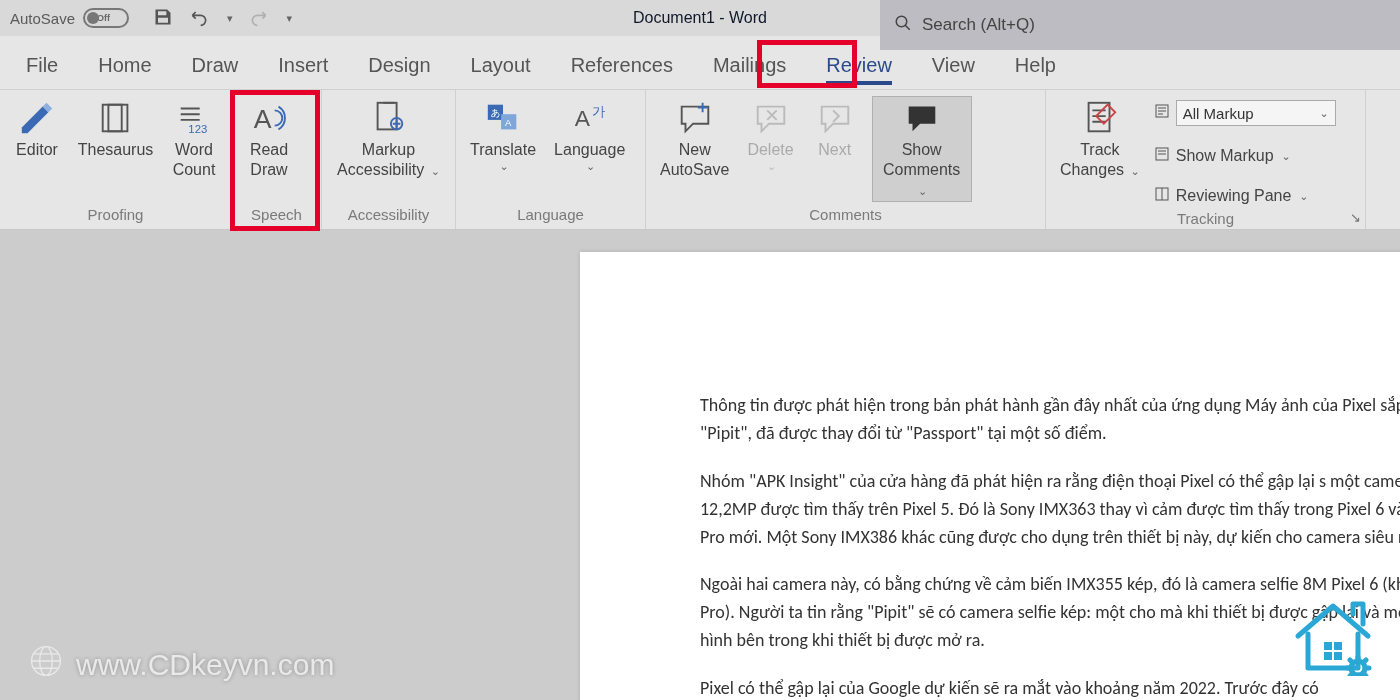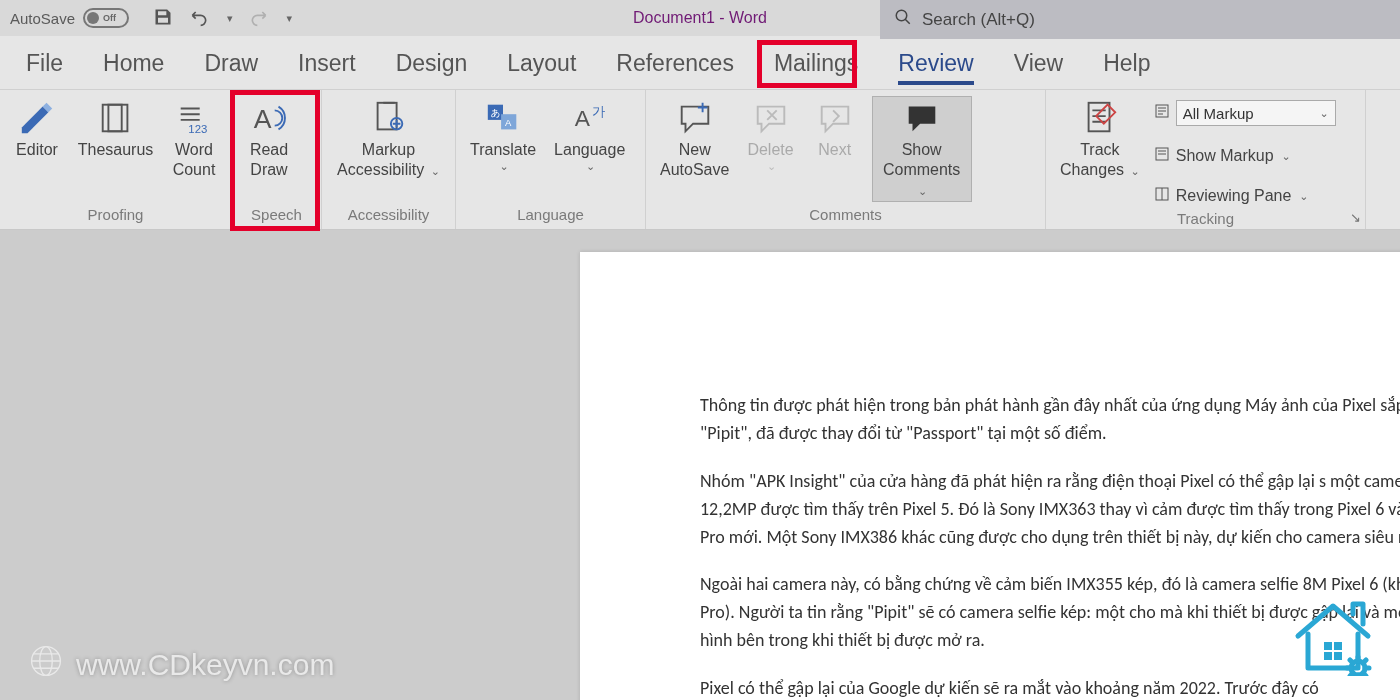--- a/index.html
+++ b/index.html
@@ -1,26 +1,26 @@
 <!DOCTYPE html>
 <html><head>
 <meta charset="utf-8">
 <style>
   * { box-sizing: border-box; margin: 0; padding: 0; font-family: "Segoe UI", Arial, sans-serif; }
   body { width: 1400px; height: 700px; overflow: hidden; background: #fff; position: relative; filter: blur(0.5px); }
   .titlebar { height: 36px; background: #d9d9d9; display: flex; align-items: center; color: #5a5a5a; font-size: 15px; }
   .autosave { display: flex; align-items: center; gap: 8px; padding: 0 10px; }
-  .toggle { width: 46px; height: 20px; border: 2px solid #777; border-radius: 12px; display: flex; align-items: center; padding: 0 11px; font-size: 9px; font-weight: 600; color: #666; justify-content: flex-end; position: relative; }
+  .toggle { width: 46px; height: 20px; border: 2px solid #777; border-radius: 12px; display: flex; align-items: center; padding: 0 17px; font-size: 9px; font-weight: 600; color: #666; justify-content: flex-end; position: relative; }
   .toggle::before { content: ""; position: absolute; left: 2px; width: 12px; height: 12px; border-radius: 50%; background: #777; }
   .qat { display: flex; gap: 16px; padding: 0 14px; align-items: center; }
   .qat svg { width: 20px; height: 20px; fill: #555; }
-  .doc-title { position: absolute; left: 50%; transform: translateX(-50%); color: #701a75; font-size: 16px; }
-  .searchbox { position: absolute; right: 0; top: 0; height: 39px; width: 520px; background: #bcbcc2; display: flex; align-items: center; padding: 0 14px; gap: 10px; color: #444; font-size: 17px; }
+  .doc-title { position: absolute; left: 50%; transform: translateX(-50%); color: #0f172a; font-size: 16px; }
+  .searchbox { position: absolute; right: 0; top: 0; height: 50px; width: 520px; background: #bcbcc2; display: flex; align-items: center; padding: 0 14px; gap: 10px; color: #444; font-size: 17px; }
   .tabs { height: 54px; background: #e6e6e6; display: flex; align-items: flex-end; padding: 0 6px; gap: 0; border-bottom: 1px solid #d0d0d0; }
-  .tab { padding: 10px 20px 12px 20px; font-size: 23px; color: #555; cursor: pointer; position: relative; }
+  .tab { padding: 10px 20px 12px 20px; font-size: 20px; color: #555; cursor: pointer; position: relative; }
   .tab.active { color: #2b4a8b; }
   .tab.active::after { content: ""; position: absolute; left: 20px; right: 20px; bottom: 4px; height: 4px; background: #2b4a8b; }
   .highlight-review { position: absolute; border: 5px solid #e4002b; pointer-events: none; z-index: 50; }
   .ribbon { height: 140px; background: #e6e6e6; display: flex; border-bottom: 1px solid #c8c8c8; }
   .group { display: flex; flex-direction: column; padding: 6px 10px 0 10px; border-right: 1px solid #d0d0d0; }
   .group-buttons { display: flex; gap: 10px; flex: 1; align-items: flex-start; }
   .group-label { text-align: center; font-size: 15px; color: #7a7a7a; padding: 4px 0 6px 0; }
   .rbtn { display: flex; flex-direction: column; align-items: center; width: auto; min-width: 54px; padding: 2px 4px; font-size: 16px; color: #444; line-height: 1.25; text-align: center; cursor: pointer; }
   .rbtn .ic { width: 40px; height: 40px; display: flex; align-items: center; justify-content: center; margin-bottom: 2px; }
   .rbtn .ic svg { width: 38px; height: 38px; }

